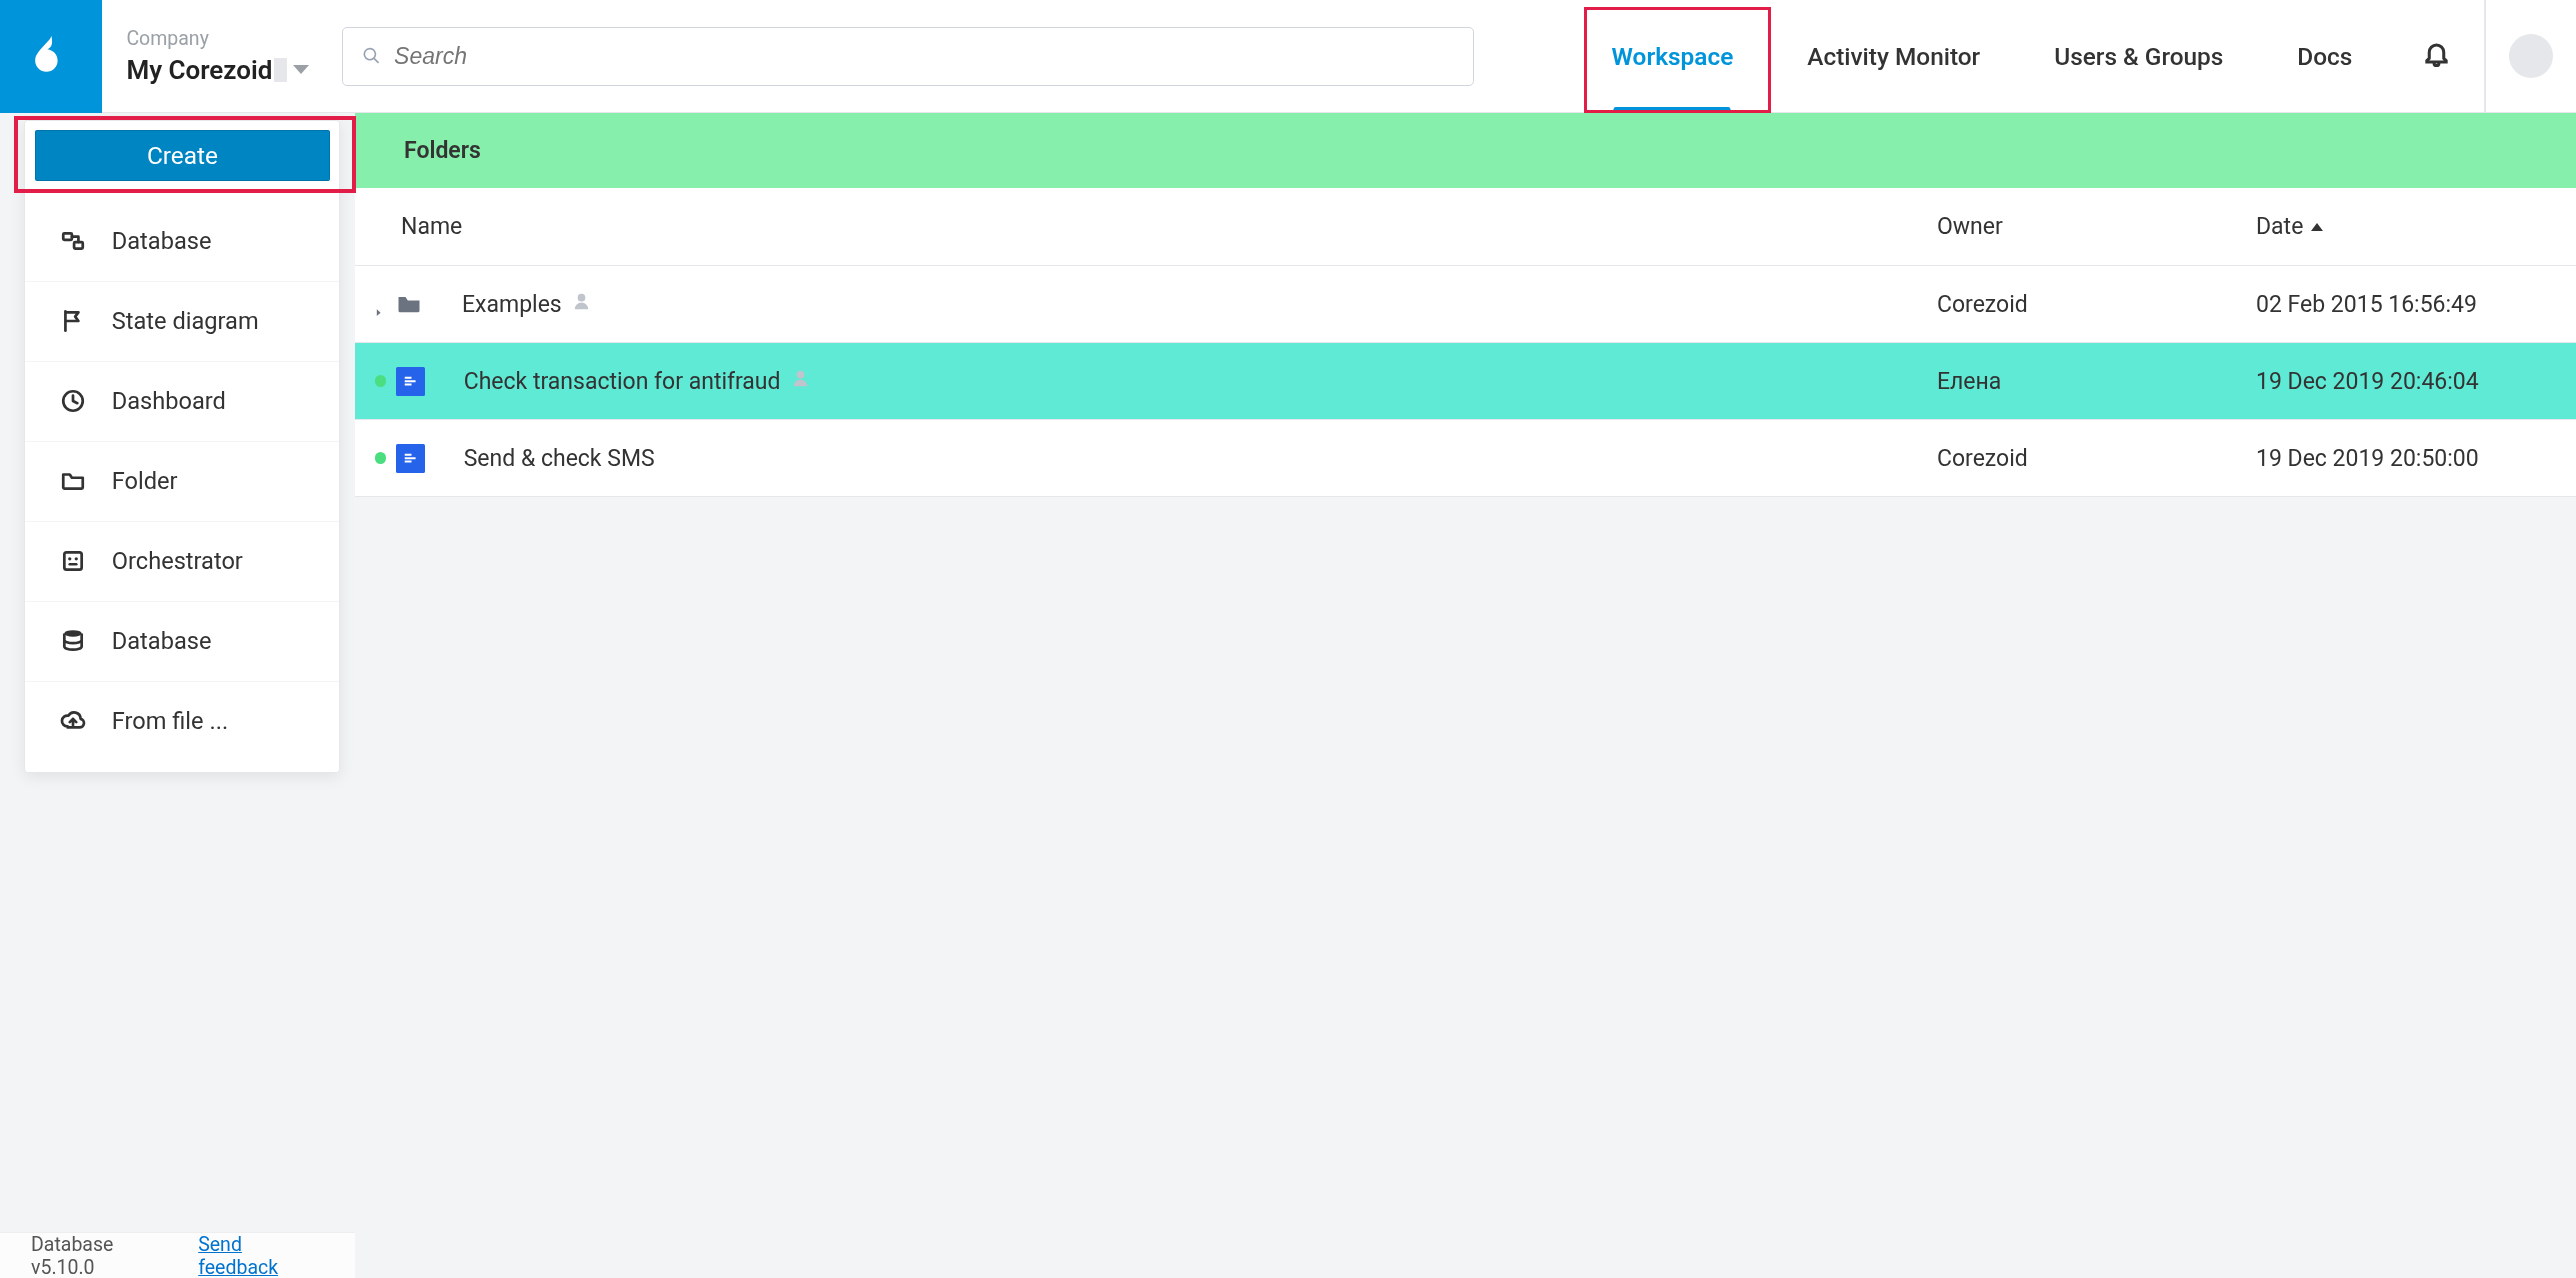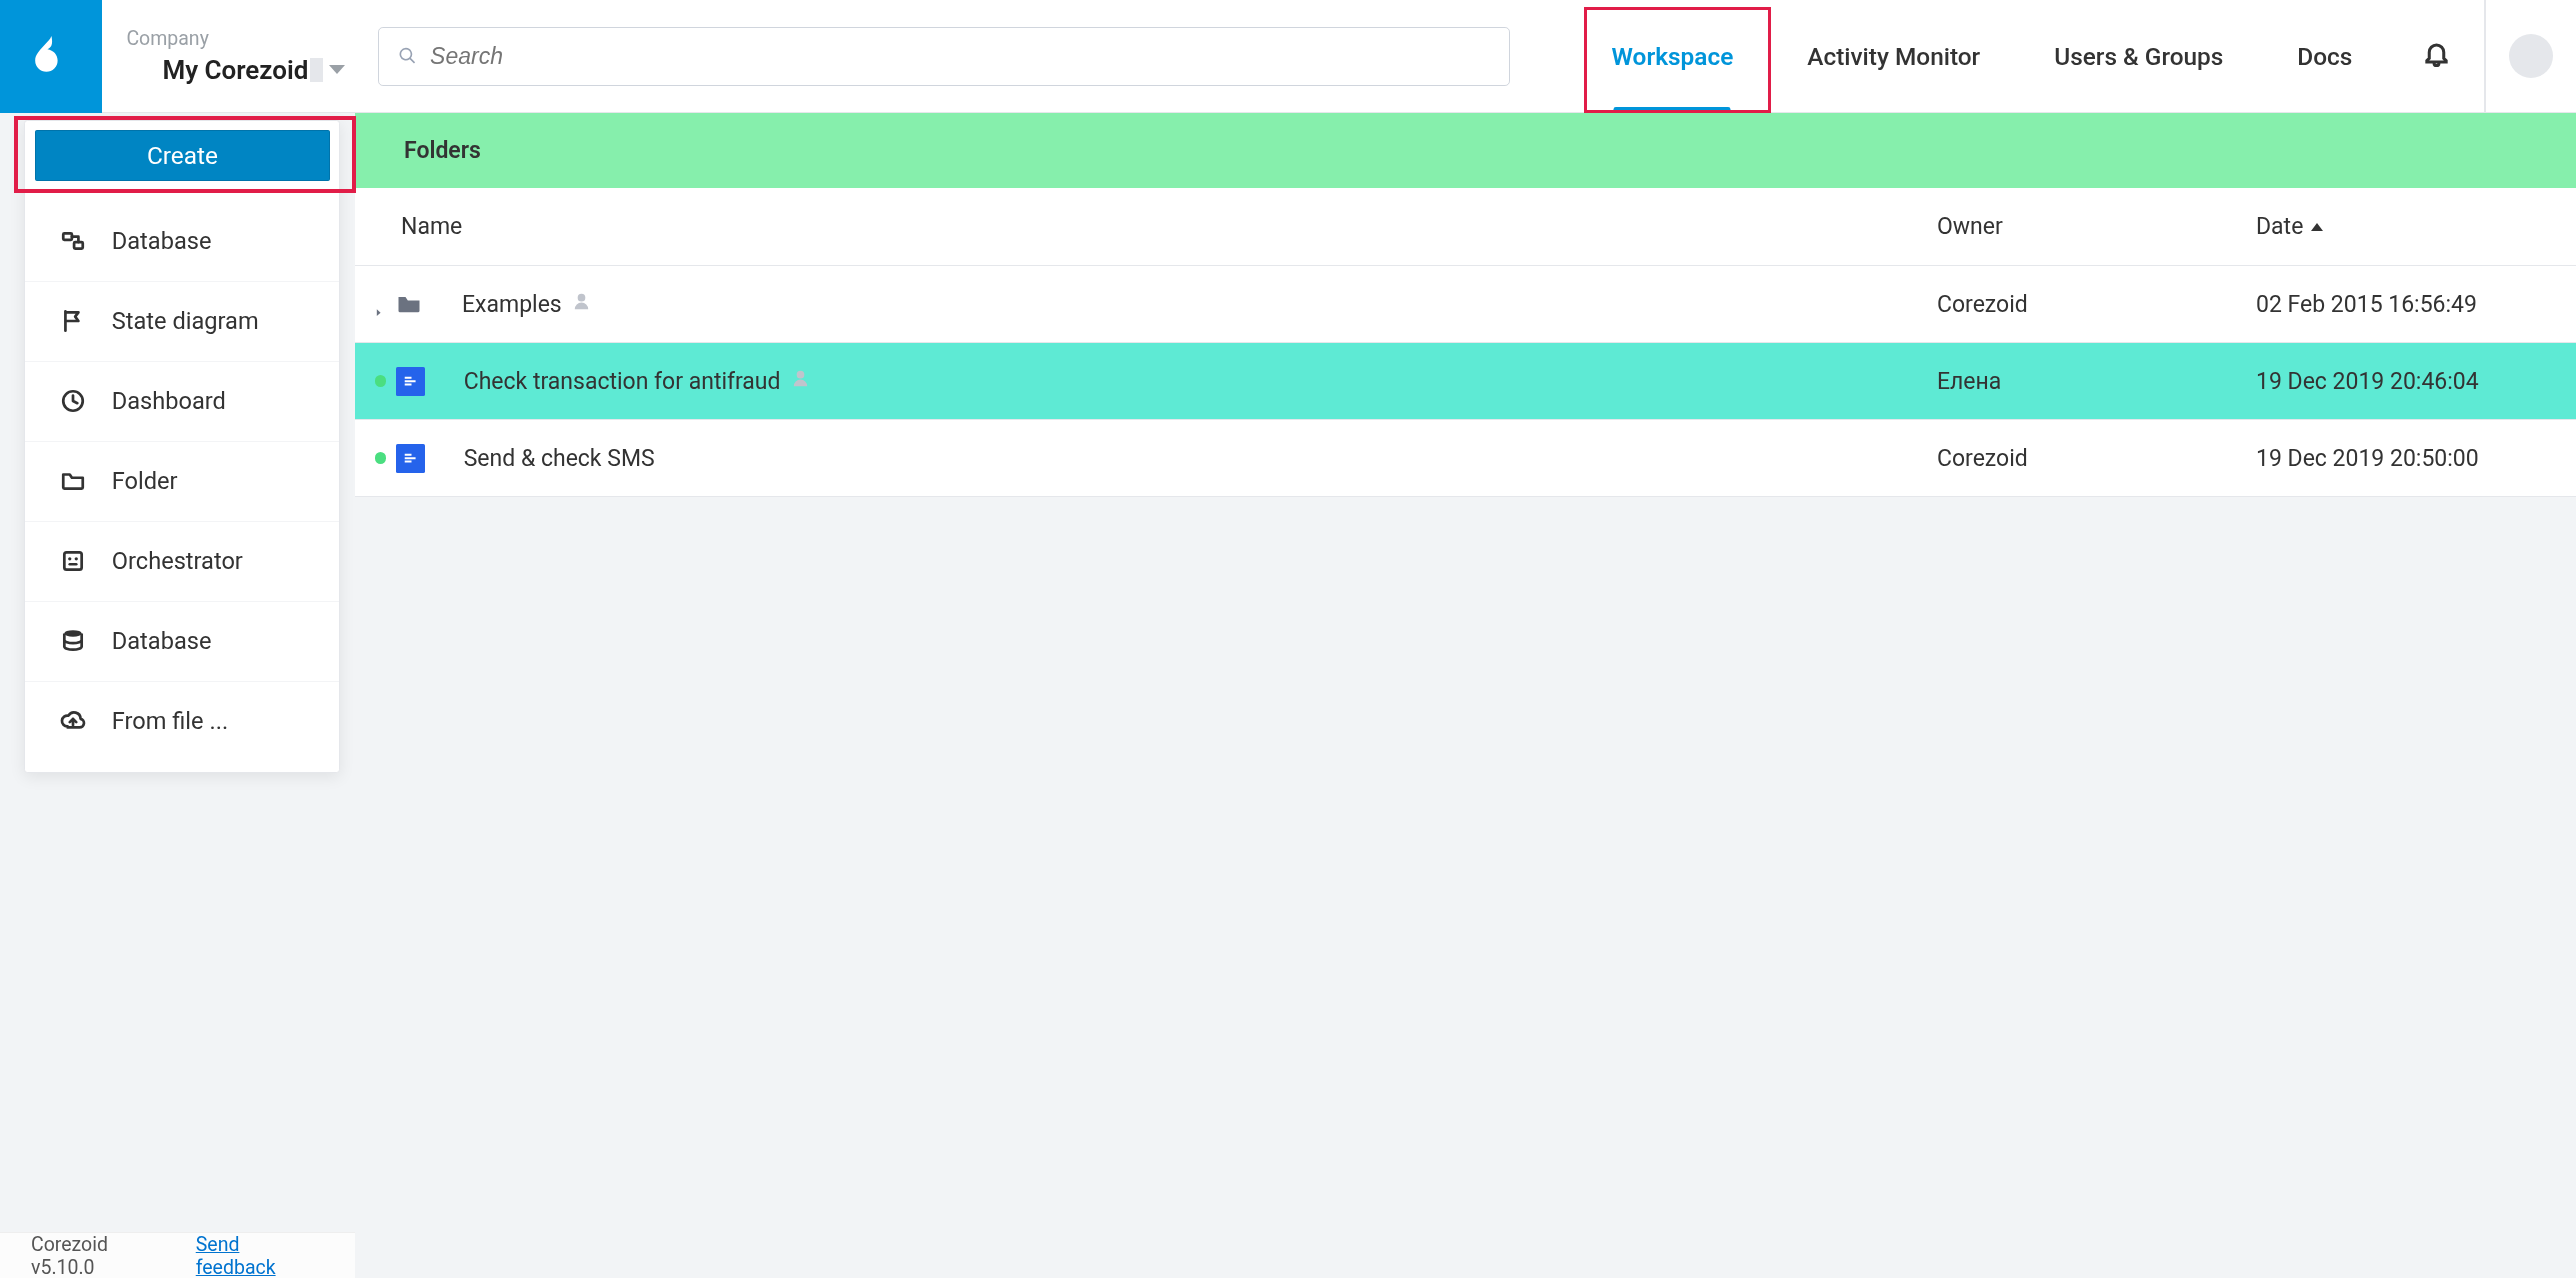--- a/index.html
+++ b/index.html
@@ -2,21 +2,21 @@
 <html><head>
 <meta charset="utf-8">
 <style>
 * { margin:0; padding:0; box-sizing:border-box; }
 html,body { font-family: -apple-system, BlinkMacSystemFont, "Segoe UI", Roboto, Arial, sans-serif; font-size: 23px; color:#333; background:#f2f4f6; height:100%; width:2576px; }
 .top { display:flex; height:113px; background:#fff; border-bottom:0.8px solid #e5e7eb; position:relative; }
 .logo { width:102px; height:113px; background:#0095da; display:flex; align-items:center; justify-content:center; }
 .logo svg { width:49px; height:49px; fill:#fff; }
 .company-block { display:flex; flex-direction:column; justify-content:center; padding:0 33px 0 24.4px; gap:4.9px; cursor:pointer; }
 .company-label { font-size:19.5px; color:#9aa0a6; }
-.company-row { display:flex; align-items:center; gap:2px;margin-left:36px; }
+.company-row { display:flex; align-items:center; gap:2px; }
 .company-name { font-size:26px; font-weight:600; color:#222; }
 .company-edit { width:13px; height:24.4px; background:#e5e7eb; }
 .triangle { width:0; height:0; border-left:8.1px solid transparent; border-right:8.1px solid transparent; border-top:9.8px solid #9aa0a6; margin-left:3.3px; }
 .search-wrap { display:flex; align-items:center; padding:0 24.4px 0 0; flex:0 0 auto; }
 .search { display:flex; align-items:center; width:1132px; height:59px; border:0.8px solid #d0d5dd; border-radius:4.9px; padding:0 19.5px; gap:13px; }
 .search svg { width:19.5px; height:19.5px; fill:#98a2b3; }
 .search input { border:none; outline:none; font-size:23px; font-style:italic; color:#98a2b3; width:100%; background:transparent; }
 .nav { display:flex; align-items:center; gap:0; margin-left:auto; height:100%; }
 .nav-item { height:100%; display:flex; align-items:center; padding:0 37px; font-size:24.4px; color:#333; cursor:pointer; position:relative; font-weight:500; }
 .nav-item.active { color:#0095da; font-weight:600; }
@@ -252,16 +252,16 @@
             <span>Send &amp; check SMS</span>
           </div>
           <div class="cell-owner">Corezoid</div>
           <div class="cell-date">19 Dec 2019 20:50:00</div>
         </div>
       </div>
   </div>
 </div>
 
 <div class="footer">
-  <span>Corezoid v5.10.0</span>
+  <span>Database v5.10.0</span>
   <a>Send feedback</a>
 </div>
 
 
 </body></html>

